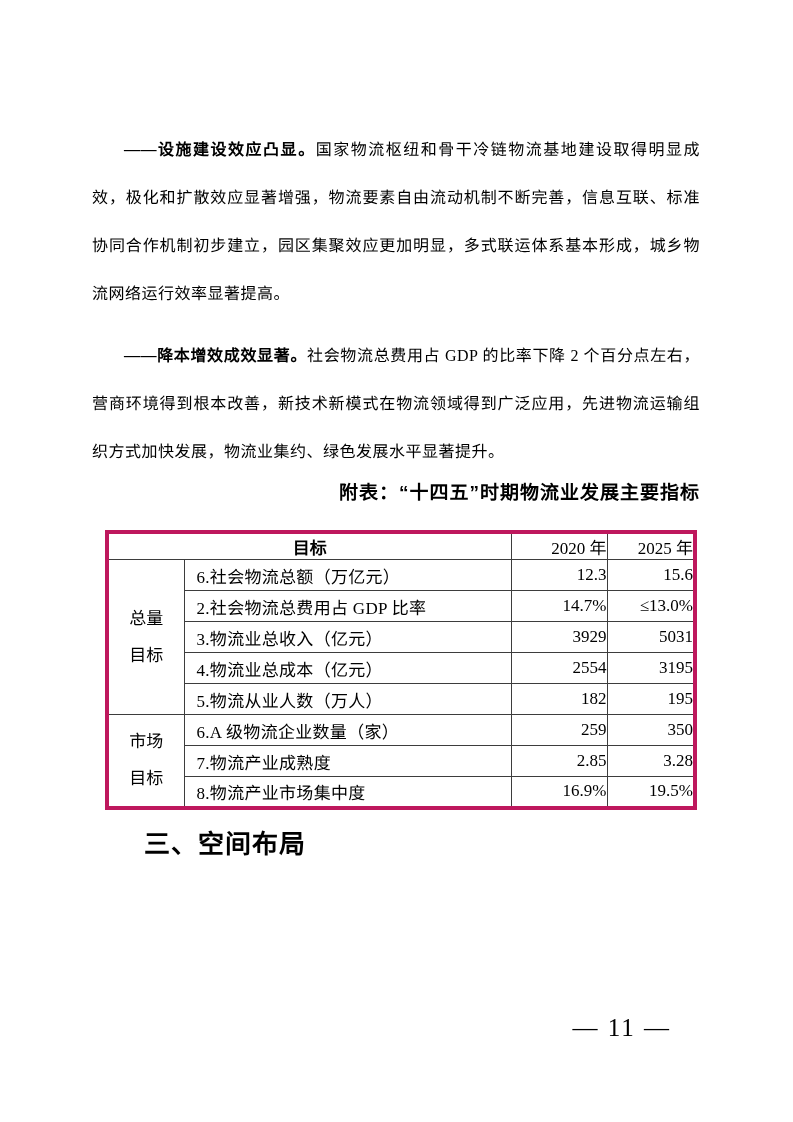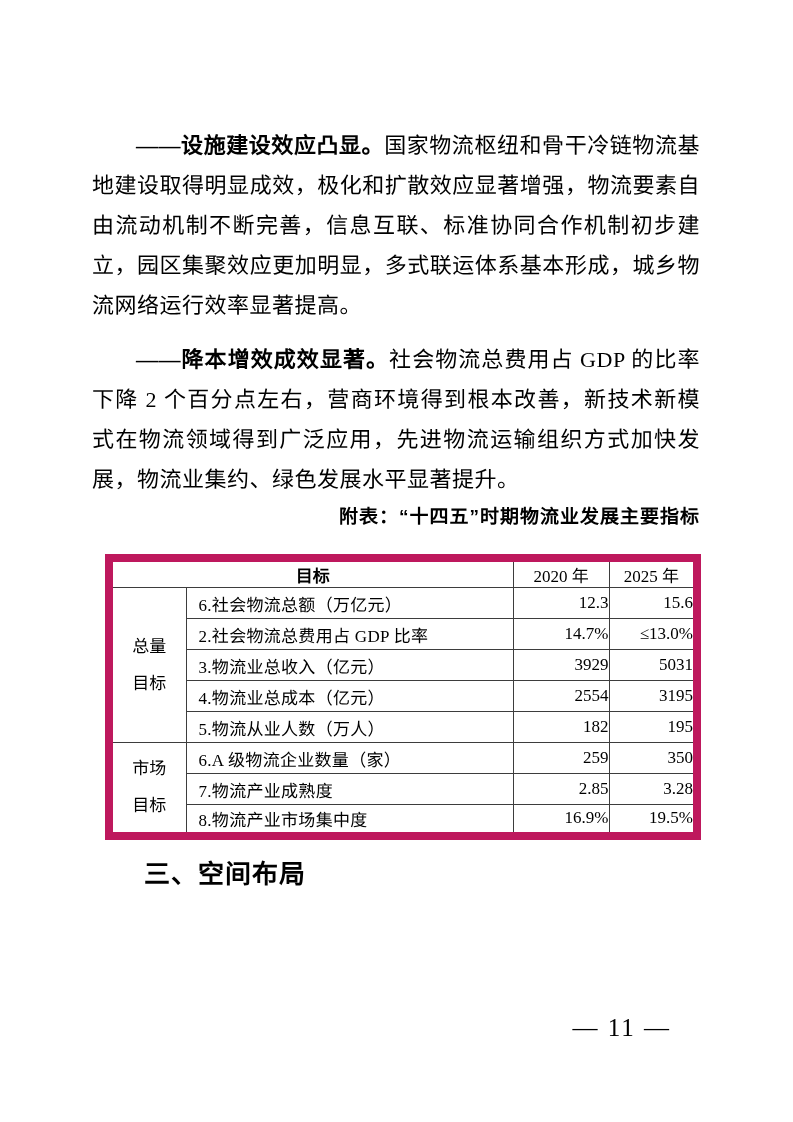--- a/index.html
+++ b/index.html
@@ -11,22 +11,22 @@
     margin: 0 auto;
     background: #ffffff;
     color: #000;
     font-family: "Liberation Serif", "DejaVu Serif", serif;
     overflow: hidden;
   }
   .content {
     padding: 126px 93px 0 92px;
   }
   .para {
-    font-size: 22px;
-    line-height: 40px;
+    font-size: 16px;
+    line-height: 48px;
     text-align: justify;
     text-justify: inter-ideograph;
     text-indent: 2em;
     letter-spacing: 0.5px;
   }
   .para .lead { font-weight: bold; }
   .para2 { margin-top: 14px; }
   .table-caption {
     margin-top: 4px;
     text-align: right;
@@ -35,35 +35,35 @@
     font-size: 19px;
     line-height: 26px;
     letter-spacing: 1px;
   }
   table.indicators {
     margin-top: 24px;
     margin-left: 13px;
     width: 588px;
     border-collapse: collapse;
     table-layout: fixed;
-    border: 8px solid #be185d;
+    border: 4px solid #be185d;
     font-size: 17px;
   }
   table.indicators th,
   table.indicators td {
     border: 1px solid #3d3d3d;
     vertical-align: middle;
   }
   table.indicators thead th {
     height: 27px;
     text-align: center;
     font-weight: 600;
     font-size: 17px;
   }
-  table.indicators thead th.year { font-weight: 400; }
+  table.indicators thead th.year { font-weight: 400; text-align: right; }
   table.indicators tbody td { height: 31px; }
   td.group-cell { text-align: center; font-weight: 400; }
   td.group-cell .group-label {
     display: inline-block;
     width: 2.1em;
     line-height: 2.2;
     text-align: center;
     white-space: normal;
   }
   td.indicator-cell { text-align: left; padding-left: 12px; letter-spacing: 0.3px; }

